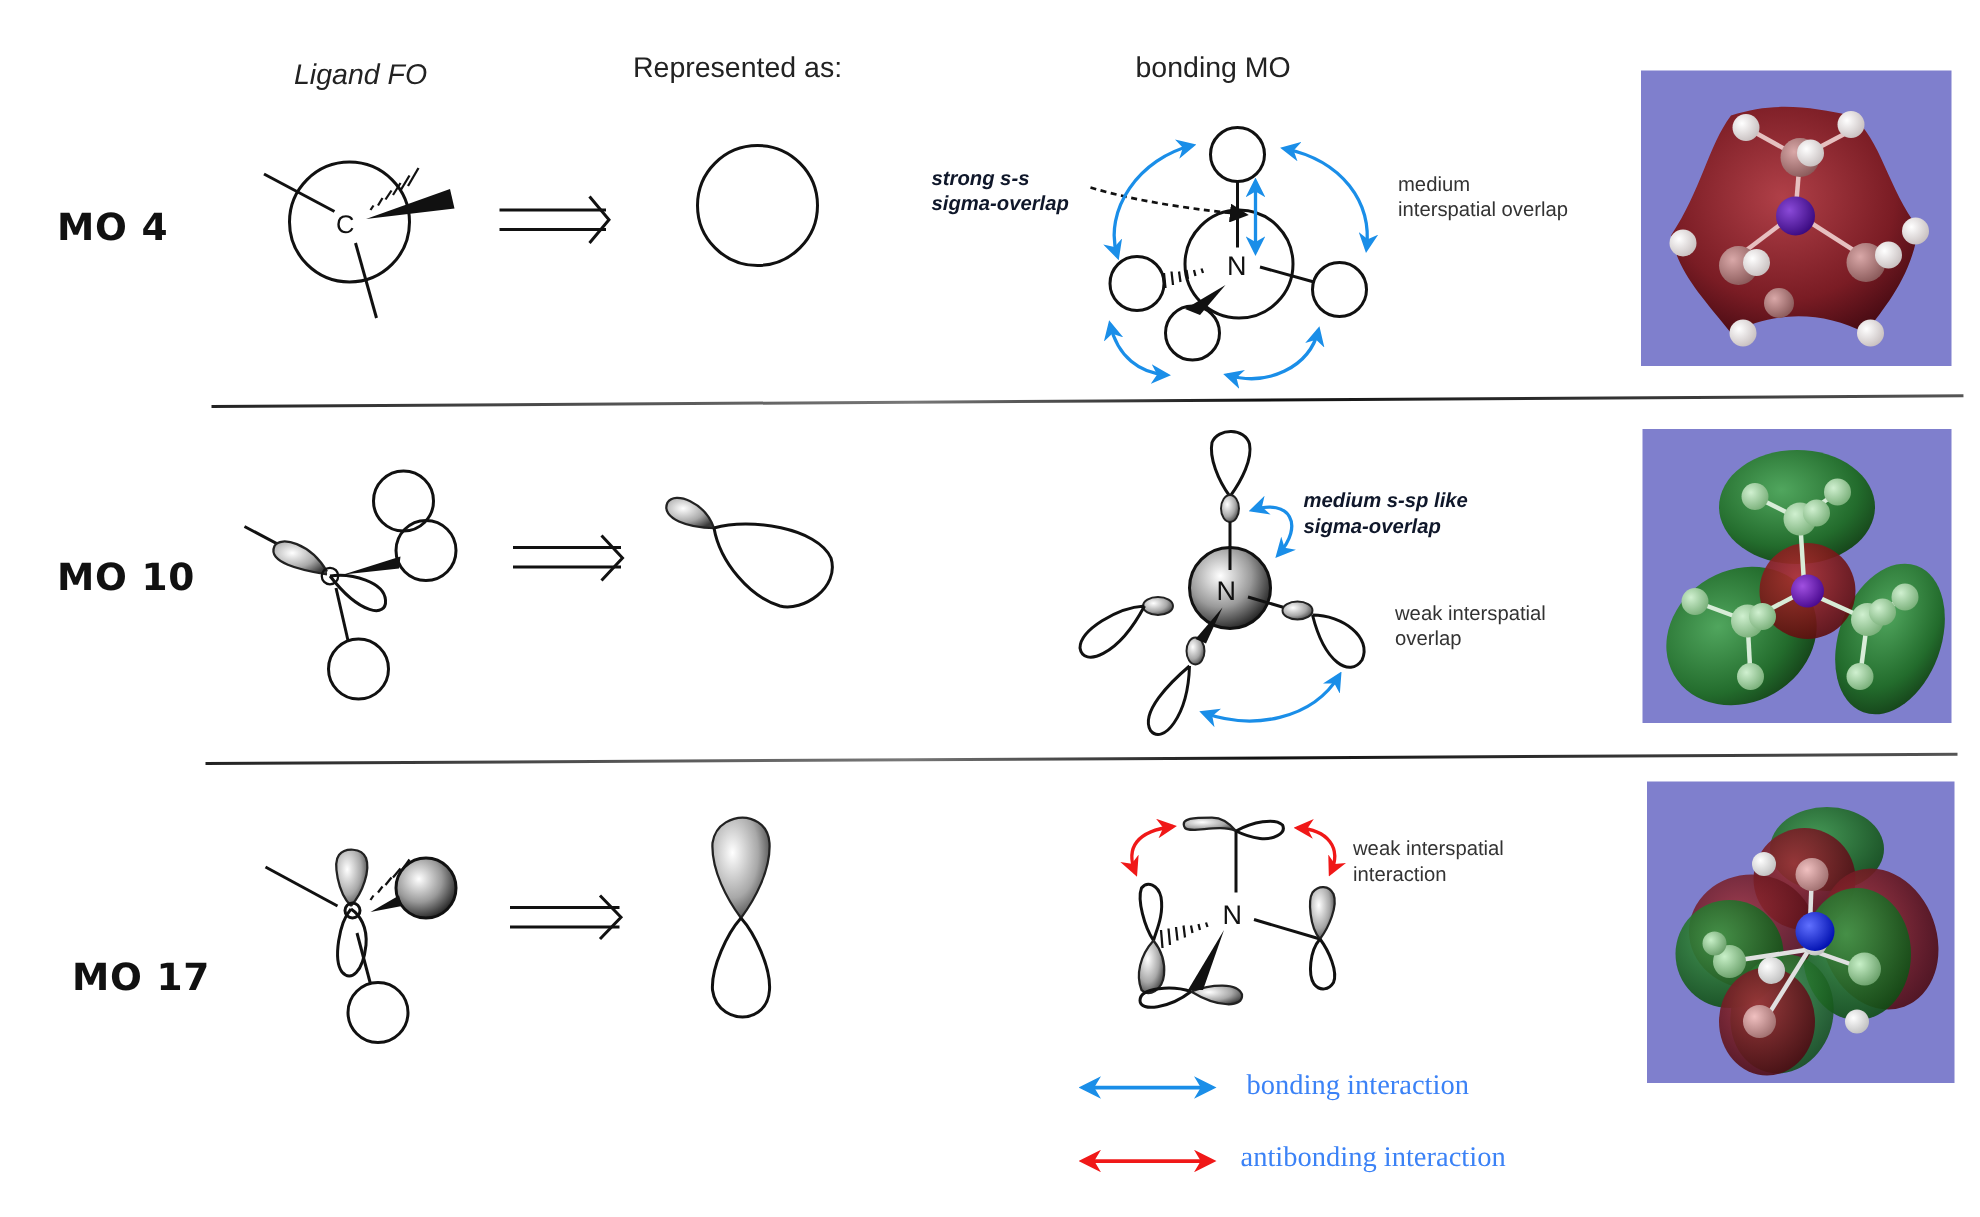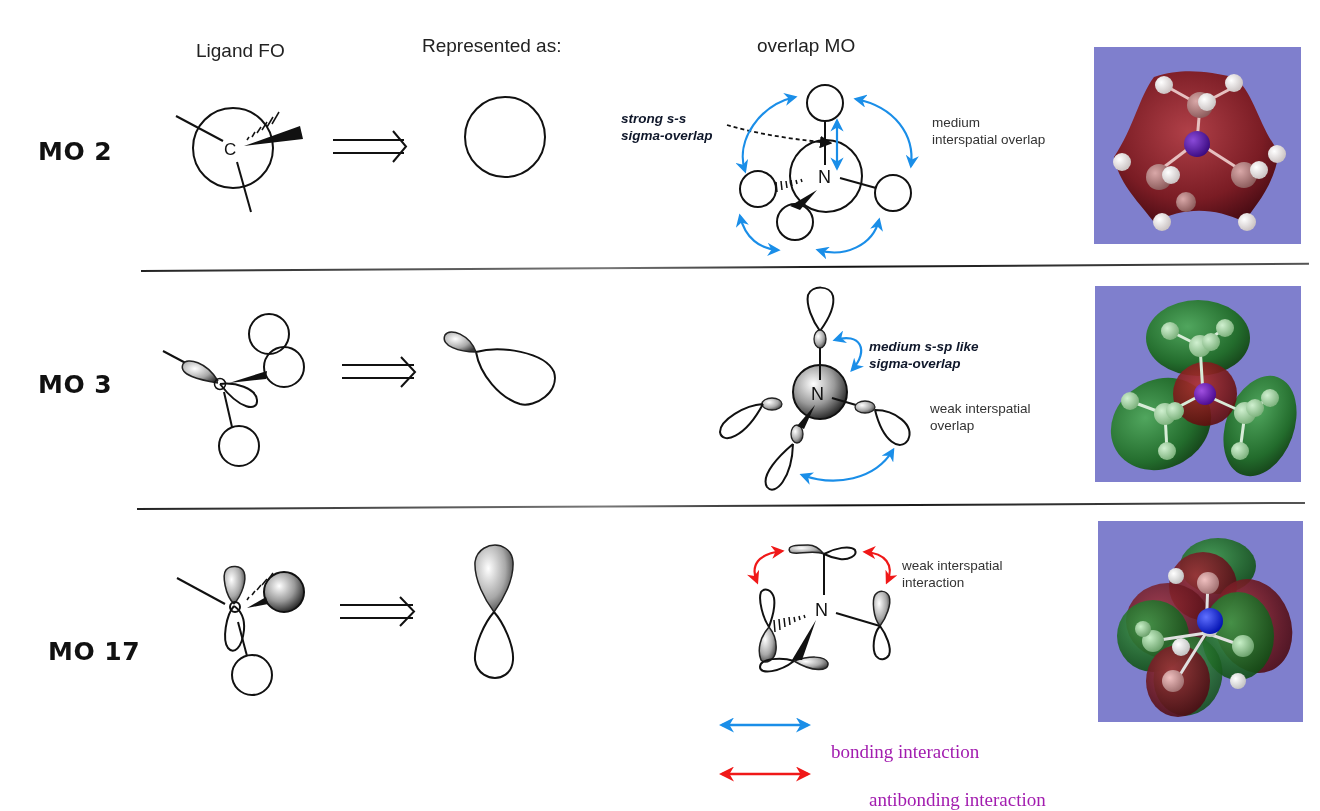--- a/index.html
+++ b/index.html
@@ -2,34 +2,34 @@
 <html><head>
 <meta charset="utf-8">
 <style>
   html, body { margin: 0; padding: 0; background: #ffffff; }
   body { width: 1320px; height: 811px; position: relative; overflow: hidden; font-family: "Liberation Sans", sans-serif; color: #111; }
   .abs { position: absolute; }
   .col-head { font-size: 19px; color: #222; white-space: nowrap; }
   .row-label { font-family: "DejaVu Sans", sans-serif; font-weight: bold; font-size: 25px; color: #111; white-space: nowrap; letter-spacing: 0.5px; }
   .note { font-size: 13.5px; color: #333; line-height: 17px; white-space: pre; }
   .note-bold { font-size: 13.5px; font-weight: bold; font-style: italic; color: #0f172a; line-height: 17px; white-space: pre; }
-  .legend-text { font-family: "Liberation Serif", serif; font-size: 19px; color: #a21caf; white-space: nowrap; margin-top: 28px; }
+  .legend-text { font-family: "Liberation Serif", serif; font-size: 19px; color: #3b82f6; white-space: nowrap; }
   svg { position: absolute; left: 0; top: 0; overflow: visible; }
   .render-box { position: absolute; background: #7f7fcd; overflow: hidden; }
   .divider { position: absolute; height: 1.5px; background: linear-gradient(90deg,#222,#777 40%,#111 60%,#555 100%); transform-origin: left center; }
 </style>
 </head>
 <body>
 
-<div class="abs col-head" style="left:196px;top:40px;">Ligand FO</div>
+<div class="abs col-head" style="left:196px;top:40px;font-style:italic;">Ligand FO</div>
 <div class="abs col-head" style="left:422px;top:35px;">Represented as:</div>
-<div class="abs col-head" style="left:757px;top:35px;">overlap MO</div>
-
-<div class="abs row-label" style="left:38px;top:137px;">MO 2</div>
-<div class="abs row-label" style="left:38px;top:370px;">MO 3</div>
+<div class="abs col-head" style="left:757px;top:35px;">bonding MO</div>
+
+<div class="abs row-label" style="left:38px;top:137px;">MO 4</div>
+<div class="abs row-label" style="left:38px;top:370px;">MO 10</div>
 <div class="abs row-label" style="left:48px;top:637px;">MO 17</div>
 
 <div class="divider" style="left:141px;top:270px;width:1168px;transform:rotate(-0.35deg);"></div>
 <div class="divider" style="left:137px;top:508px;width:1168px;transform:rotate(-0.3deg);"></div>
 
 <svg width="1320" height="811">
   <defs>
     <radialGradient id="lobeGrad" cx="35%" cy="35%" r="75%">
       <stop offset="0%" stop-color="#ffffff"></stop>
       <stop offset="60%" stop-color="#a8a8a8"></stop>
@@ -198,29 +198,29 @@
   </g>
 
   <line x1="722" y1="725" x2="808" y2="725" stroke="#1a8ee8" stroke-width="2.5" marker-start="url(#blueHead)" marker-end="url(#blueHead)"></line>
   <line x1="722" y1="774" x2="808" y2="774" stroke="#f01818" stroke-width="2.5" marker-start="url(#redHead)" marker-end="url(#redHead)"></line>
 </svg>
 
 <div class="abs note-bold" style="left:621px;top:110px;">strong s-s
 sigma-overlap</div>
 <div class="abs note" style="left:932px;top:114px;">medium
 interspatial overlap</div>
-<div class="abs note-bold" style="left:869px;top:338px;">medium s-sp like
+<div class="abs note-bold" style="left:869px;top:325px;">medium s-sp like
 sigma-overlap</div>
 <div class="abs note" style="left:930px;top:400px;">weak interspatial
 overlap</div>
 <div class="abs note" style="left:902px;top:557px;">weak interspatial
 interaction</div>
 
 <div class="abs legend-text" style="left:831px;top:713px;">bonding interaction</div>
-<div class="abs legend-text" style="left:869px;top:761px;">antibonding interaction</div>
+<div class="abs legend-text" style="left:827px;top:761px;">antibonding interaction</div>
 
 <div class="render-box" style="left:1094px;top:47px;width:207px;height:197px;">
   <svg width="207" height="197">
     <defs>
       <radialGradient id="red6" cx="45%" cy="40%" r="65%">
           <stop offset="0%" stop-color="#b04048"></stop>
           <stop offset="70%" stop-color="#7a1c24"></stop>
           <stop offset="100%" stop-color="#4a0c14"></stop>
         </radialGradient>
       <radialGradient id="ballH" cx="35%" cy="35%" r="70%">

